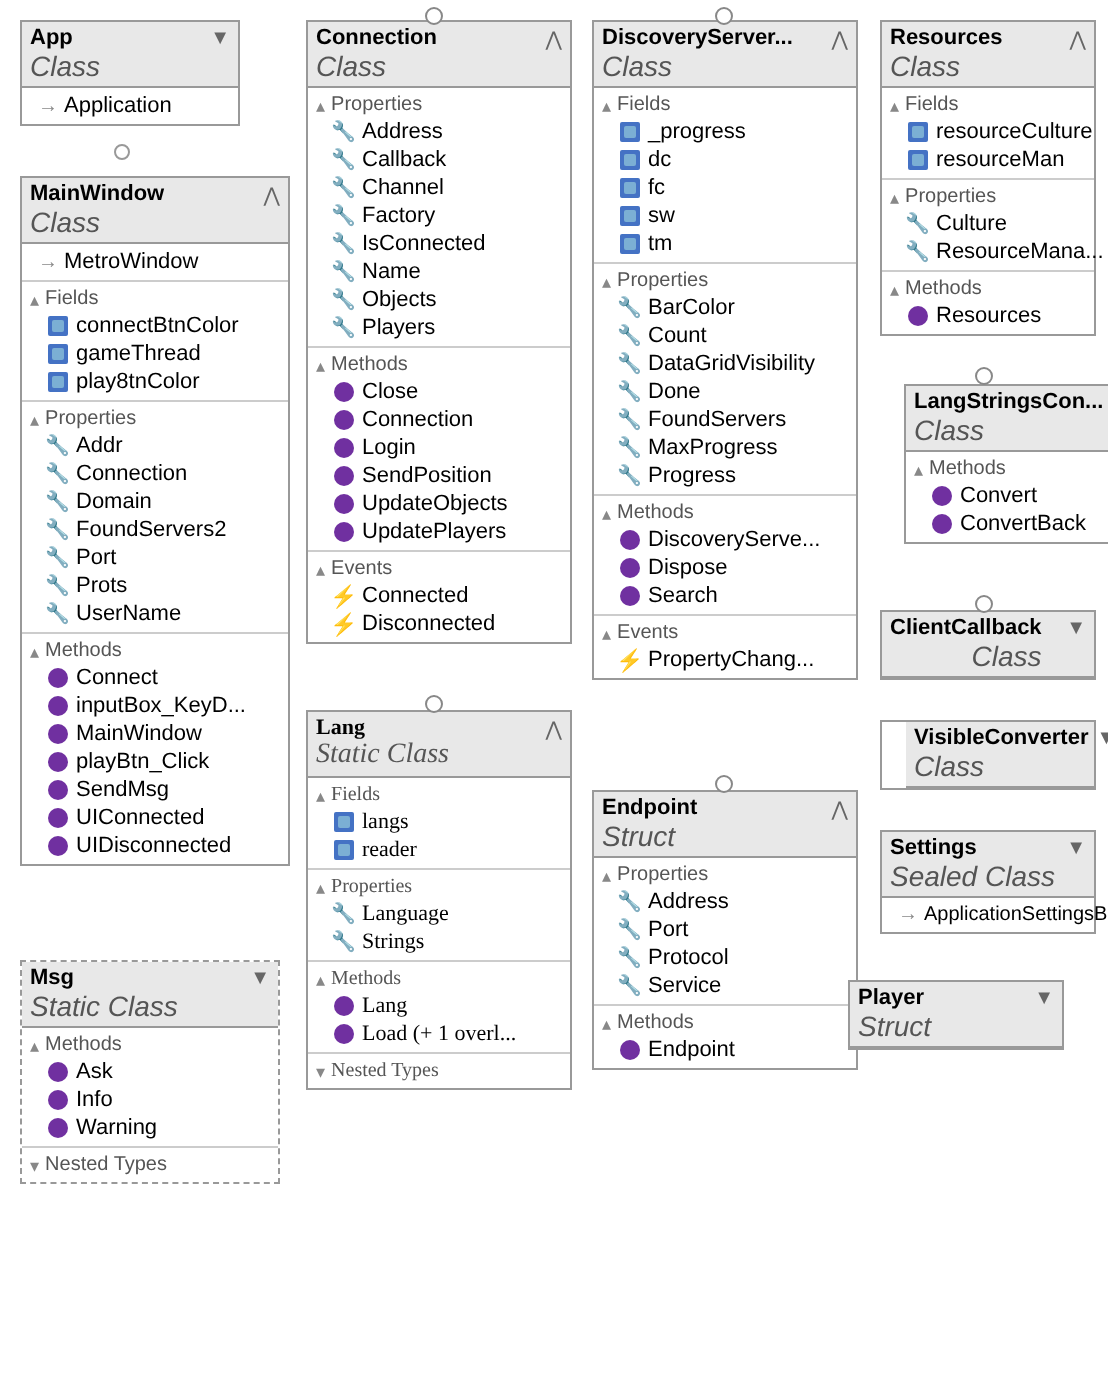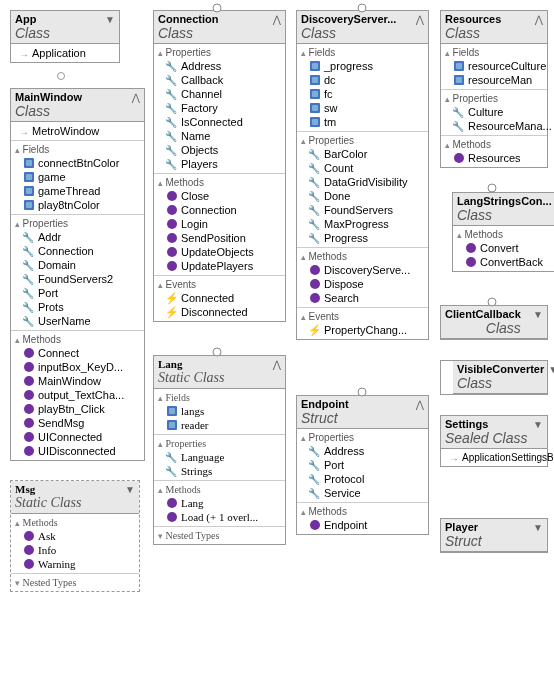--- a/index.html
+++ b/index.html
@@ -189,26 +189,20 @@
       <div class="uml-item">
           <span class="item-icon">
             <span class="icon-field"></span>
           </span>
           <span>connectBtnColor</span>
         </div>
       <div class="uml-item">
           <span class="item-icon">
             <span class="icon-field"></span>
           </span>
-          <span>game</span>
-        </div>
-      <div class="uml-item">
-          <span class="item-icon">
-            <span class="icon-field"></span>
-          </span>
           <span>gameThread</span>
         </div>
       <div class="uml-item">
           <span class="item-icon">
             <span class="icon-field"></span>
           </span>
           <span>play8tnColor</span>
         </div>
     </div>
     <div class="uml-section">
@@ -279,26 +273,20 @@
       <div class="uml-item">
           <span class="item-icon">
             <span class="icon-method"></span>
           </span>
           <span>MainWindow</span>
         </div>
       <div class="uml-item">
           <span class="item-icon">
             <span class="icon-method"></span>
           </span>
-          <span>output_TextCha...</span>
-        </div>
-      <div class="uml-item">
-          <span class="item-icon">
-            <span class="icon-method"></span>
-          </span>
           <span>playBtn_Click</span>
         </div>
       <div class="uml-item">
           <span class="item-icon">
             <span class="icon-method"></span>
           </span>
           <span>SendMsg</span>
         </div>
       <div class="uml-item">
           <span class="item-icon">
@@ -308,21 +296,21 @@
         </div>
       <div class="uml-item">
           <span class="item-icon">
             <span class="icon-method"></span>
           </span>
           <span>UIDisconnected</span>
         </div>
     </div>
   </div>
 
-  <div class="uml-box dashed" style="left:10px;top:480px;width:130px;font-family:Liberation Serif, serif;">
+  <div class="uml-box dashed" style="left:10px;top:480px;width:130px;">
     <div class="uml-header">
       <div>
         <div class="uml-header-title">Msg</div>
         <div class="uml-header-subtitle">Static Class</div>
       </div>
       <span class="uml-header-icon">▼</span>
     </div>
     <div class="uml-section">
       <div class="section-label">
         <span class="collapse-icon">▴</span>
@@ -846,21 +834,21 @@
       <span class="uml-header-icon">▼</span>
     </div>
     <div class="uml-section">
       <div class="inherit-item">
         <span class="inherit-arrow">→</span>
         <span style="font-size:10px;">ApplicationSettingsBa...</span>
       </div>
     </div>
   </div>
 
-  <div class="uml-box" style="left:440px;top:490px;width:108px;margin-top:28px;">
+  <div class="uml-box" style="left:424px;top:490px;width:108px;">
     <div class="uml-header">
       <div>
         <div class="uml-header-title">Player</div>
         <div class="uml-header-subtitle">Struct</div>
       </div>
       <span class="uml-header-icon">▼</span>
     </div>
   </div>
 
   <svg style="position:absolute;top:0;left:0;width:554px;height:689px;pointer-events:none;">

